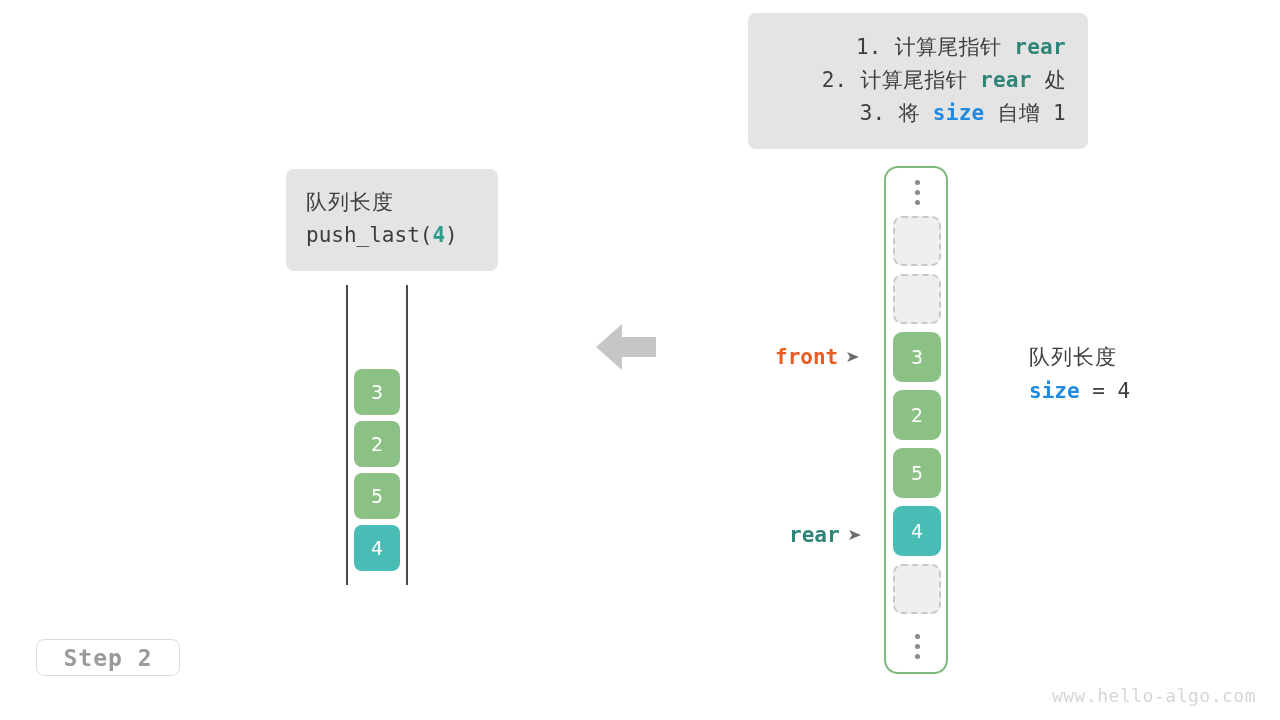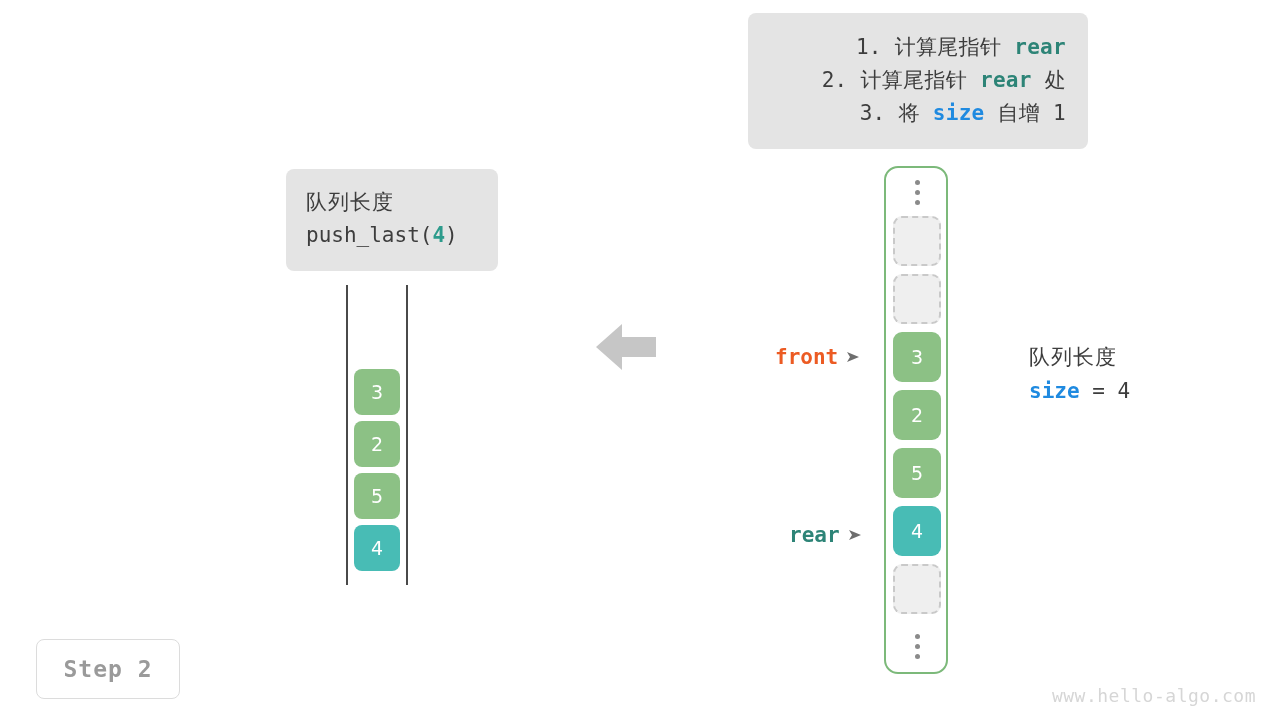--- a/index.html
+++ b/index.html
@@ -238,21 +238,21 @@
   #size-annotation .size-expr {
     font-family: "DejaVu Sans Mono", "Liberation Mono", monospace;
   }
 
   
   #step-badge {
     position: absolute;
     left: 36px;
     top: 639px;
     width: 144px;
-    height: 60px;
+    height: 37px;
     border: 1px solid #dcdcdc;
     border-radius: 8px;
     background: #ffffff;
     display: flex;
     align-items: center;
     justify-content: center;
     color: #9a9a9a;
     font-family: "DejaVu Sans Mono", "Liberation Mono", monospace;
     font-size: 23px;
     font-weight: bold;

